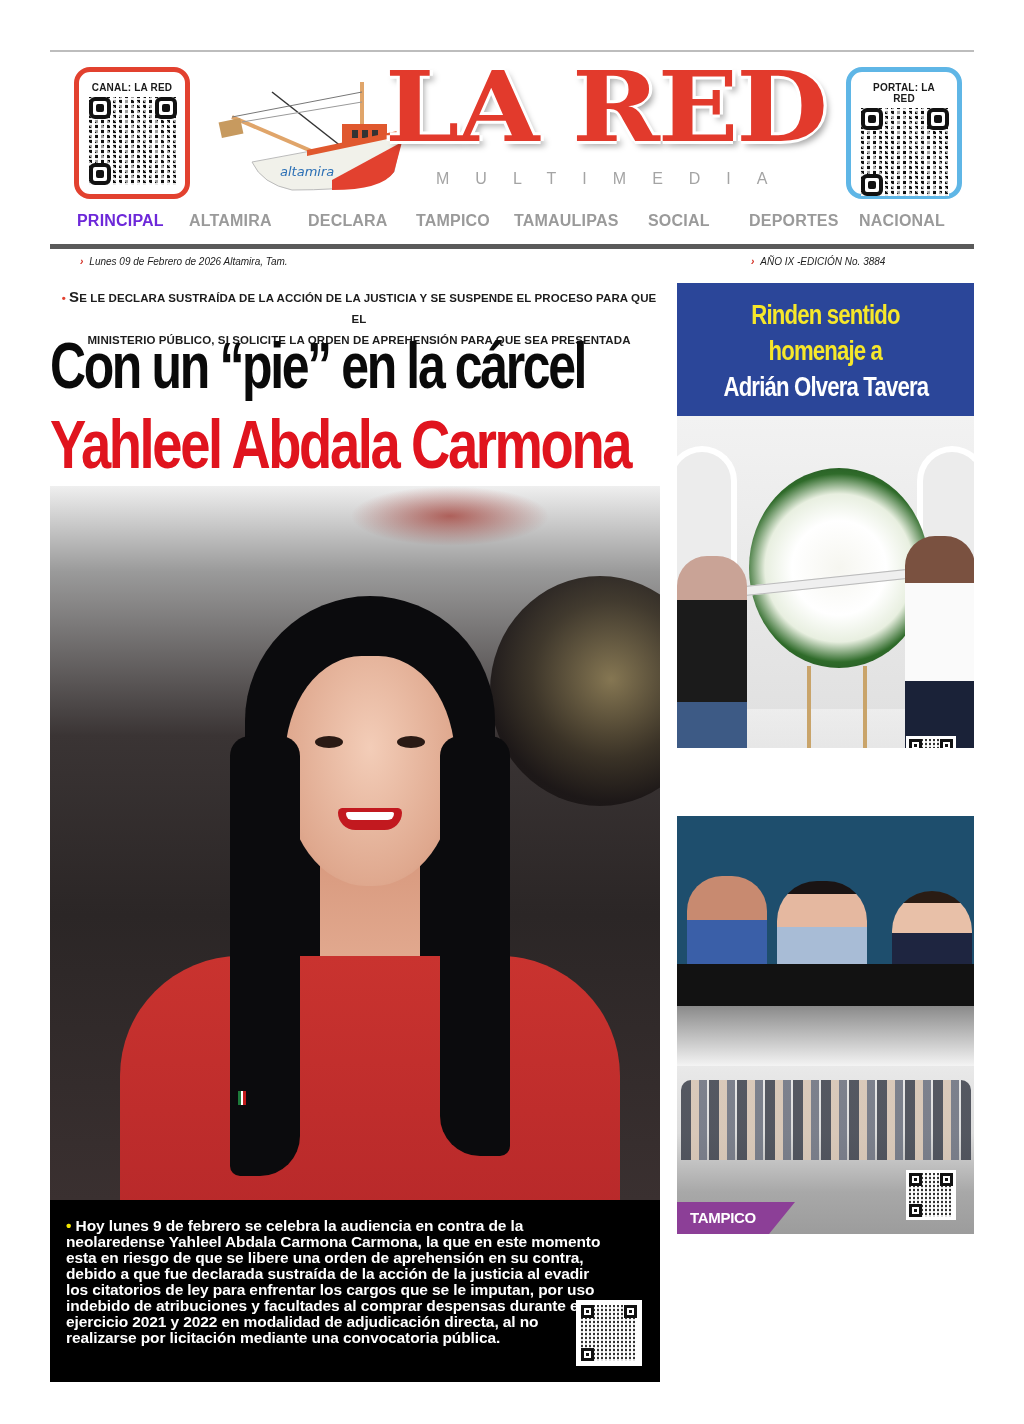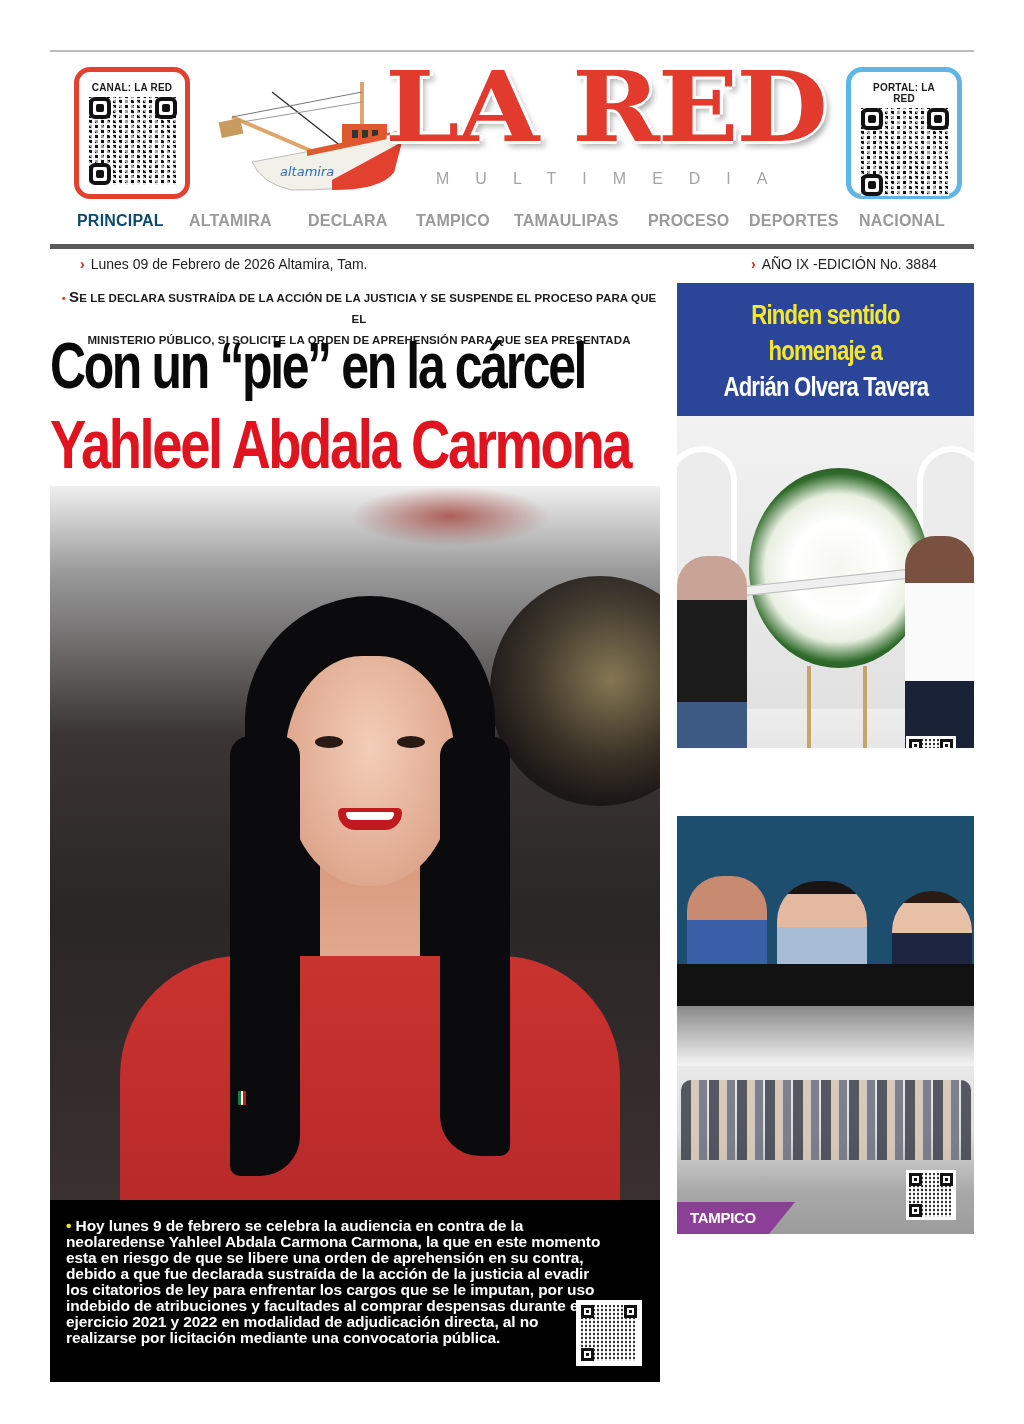--- a/index.html
+++ b/index.html
@@ -26,24 +26,24 @@
 
   
   .boat { position: absolute; left: 212px; top: 72px; width: 200px; height: 122px; }
   .logo-text { position: absolute; left: 385px; top: 58px; font-family: "DejaVu Serif", serif; font-weight: bold; font-size: 98px; line-height: 1; color: #e23a2c; letter-spacing: -2px;
       text-shadow: 3px 0 0 #fff, -3px 0 0 #fff, 0 3px 0 #fff, 0 -3px 0 #fff, 4px 5px 6px rgba(0,0,0,0.35); transform: scaleX(1.08); transform-origin: left top; }
   .logo-sub { position: absolute; left: 436px; top: 170px; width: 340px; font-size: 16px; color: #a4a4a4; letter-spacing: 26px; }
 
   
   .nav { position: absolute; top: 212px; left: 50px; width: 924px; height: 22px; }
   .nav-item { position: absolute; top: 0; font-weight: bold; font-size: 16px; color: #9a9a9a; letter-spacing: 0.2px; cursor: pointer; }
-  .nav-item.active { color: #0c4a6e; }
+  .nav-item.active { color: #6d28d9; }
   .navbar-rule { position: absolute; left: 50px; top: 244px; width: 924px; height: 5px; background: #5a5a5a; }
 
-  .meta { position: absolute; top: 256px; font-size: 14px; color: #222; }
+  .meta { position: absolute; top: 256px; font-size: 10px; color: #222; font-style: italic; }
   .meta .chev { color: #d22a1e; font-weight: bold; margin-right: 6px; }
 
   
   .kicker { position: absolute; left: 56px; top: 286px; width: 606px; text-align: center; font-weight: bold; font-size: 11.5px; line-height: 21px; color: #1c1c1c; letter-spacing: 0.1px; }
   .kicker .dot { color: #e2412f; }
   .kicker .cap { font-size: 15px; }
 
   .headline1 { position: absolute; left: 50px; top: 334px; width: 612px; font-family: "Liberation Sans", sans-serif; font-weight: bold; font-size: 64px; line-height: 1; color: #0a0a0a; letter-spacing: -3px; transform: scaleX(0.78); transform-origin: left top; white-space: nowrap; }
   .headline2 { position: absolute; left: 50px; top: 410px; width: 612px; font-weight: bold; font-size: 68px; line-height: 1; color: #e0141e; letter-spacing: -3px; transform: scaleX(0.80); transform-origin: left top; white-space: nowrap; }
 
@@ -156,21 +156,21 @@
       <span class="eye bl"></span>
   </div>
 </div>
 
 <div class="nav">
   <span class="nav-item active" style="left:27px">PRINCIPAL</span>
   <span class="nav-item" style="left:139px">ALTAMIRA</span>
   <span class="nav-item" style="left:258px">DECLARA</span>
   <span class="nav-item" style="left:366px">TAMPICO</span>
   <span class="nav-item" style="left:464px">TAMAULIPAS</span>
-  <span class="nav-item" style="left:598px">PROCESO</span>
+  <span class="nav-item" style="left:598px">SOCIAL</span>
   <span class="nav-item" style="left:699px">DEPORTES</span>
   <span class="nav-item" style="left:809px">NACIONAL</span>
 </div>
 <div class="navbar-rule"></div>
 
 <div class="meta" style="left:80px">
   <span class="chev">›</span><span>Lunes 09 de Febrero de 2026 Altamira, Tam.</span>
 </div>
 <div class="meta" style="left:751px">
   <span class="chev">›</span><span>AÑO IX -EDICIÓN No. 3884</span>

